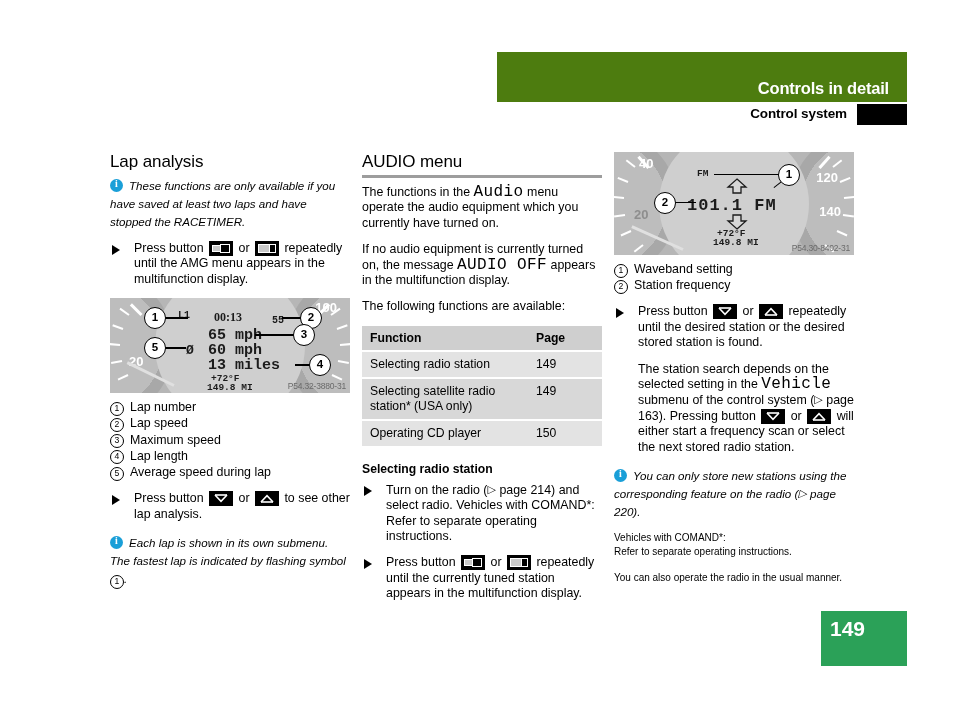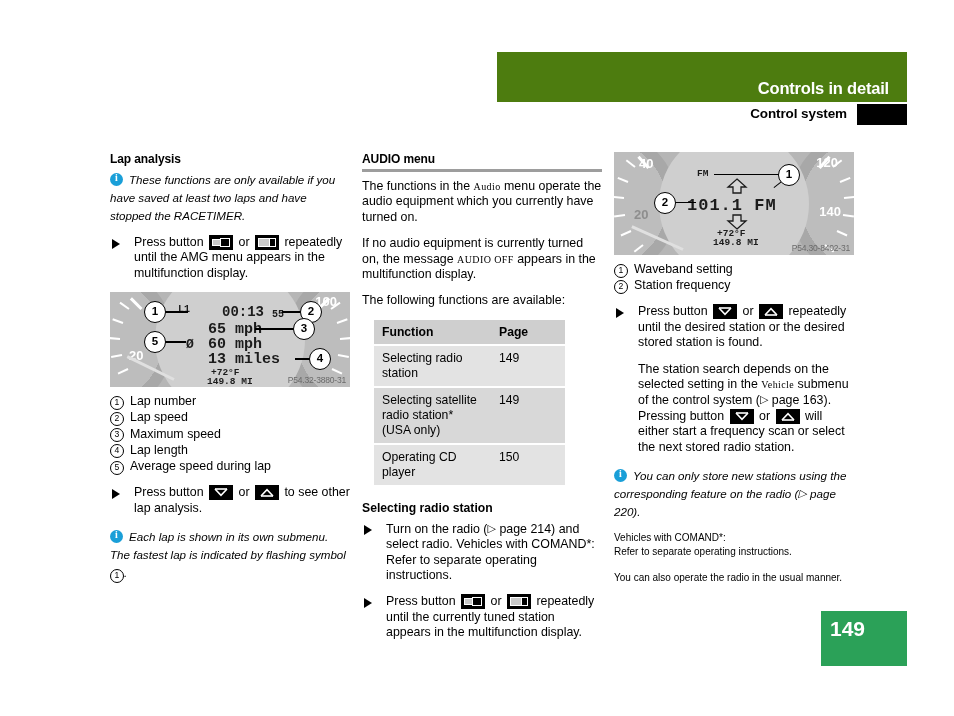--- a/index.html
+++ b/index.html
@@ -30,28 +30,28 @@
     position:absolute;left:857px;top:104px;width:50px;height:21px;background:#000;
   }
 
   
   .col{position:absolute;top:152px;width:240px;}
   .col1{left:110px;}
   .col2{left:362px;}
   .col3{left:614px;}
 
   h2.sect{
-    font-size:12px;font-weight:bold;margin:0 0 4px 0;letter-spacing:-0.1px;
+    font-size:17px;font-weight:normal;margin:0 0 4px 0;letter-spacing:-0.1px;
   }
   h2.sect.ruled{border-bottom:3px solid #9d9d9d;padding-bottom:3px;margin-bottom:7px;}
   h3.sub{font-size:12.2px;font-weight:bold;margin:0 0 6px 0;}
 
   p{margin:0 0 11px 0;font-size:12.4px;line-height:15.4px;}
   p.it{font-size:10px;line-height:14.4px;}
-  .mono{font-family:Liberation Serif, serif;font-size:10px;letter-spacing:0.4px;}
+  .mono{font-family:Liberation Mono, monospace;font-size:16px;letter-spacing:0.4px;}
 
   
   .note{position:relative;padding-left:0;margin:0 0 11px 0;}
   .note .ico{
     display:inline-block;width:13px;height:13px;border-radius:50%;
     background:#1a9fd8;vertical-align:-2px;margin-right:6px;position:relative;
   }
   .note .ico::after{
     content:"i";position:absolute;left:0;right:0;top:-1px;text-align:center;
     color:#fff;font-size:10px;font-weight:bold;font-style:normal;
@@ -139,21 +139,21 @@
     border:1.1px solid #000;font-size:8.6px;line-height:11px;text-align:center;
     font-family:"Liberation Sans",sans-serif;
   }
   .inlnum{
     display:inline-block;width:12px;height:12px;border-radius:50%;border:1.1px solid #000;
     font-size:8.6px;line-height:11px;text-align:center;font-style:normal;
     vertical-align:-1px;
   }
 
   
-  table.ftab{border-collapse:collapse;width:191px;margin:0 0 14px 12px;}
+  table.ftab{border-collapse:collapse;width:240px;margin:0 0 14px 0;}
   table.ftab th{
     background:#cfcfcf;text-align:left;font-size:12.2px;font-weight:bold;
     padding:5px 8px;border-bottom:2px solid #fff;
   }
   table.ftab td{
     background:#e3e3e3;font-size:12.2px;padding:5px 8px;
     border-bottom:2px solid #fff;vertical-align:top;line-height:15px;
   }
   table.ftab tr.alt td{background:#d8d8d8;}
   table.ftab th.pg,table.ftab td.pg{width:58px;}
@@ -213,21 +213,21 @@
       <i class="tick" style="right:11px;top:52px;transform:rotate(100deg);"></i>
       <i class="tick" style="right:17px;top:66px;transform:rotate(115deg);"></i>
       <i class="tick tickbig" style="right:30px;top:2px;transform:rotate(45deg);"></i>
 
       <span class="numlabel" style="left:19px;top:56px;">20</span>
       <span class="numlabel" style="right:13px;top:2px;">100</span>
 
       <i class="needle" style="left:12px;bottom:6px;width:52px;transform:rotate(26deg);"></i>
 
       <span class="dtxt" style="left:68px;top:12px;font-size:10px;">L1</span>
-      <span class="dtxt" style="left:112px;top:12px;font-size:14px;">00:13</span>
+      <span class="dtxt" style="left:104px;top:12px;font-size:12px;font-family:Liberation Serif, serif;">00:13</span>
       <span class="dtxt" style="left:162px;top:17px;font-size:10px;">55</span>
       <span class="dtxt" style="left:98px;top:29px;font-size:15px;">65 mph</span>
       <span class="dtxt" style="left:76px;top:45px;font-size:13px;">Ø</span>
       <span class="dtxt" style="left:98px;top:44px;font-size:15px;">60 mph</span>
       <span class="dtxt" style="left:98px;top:59px;font-size:15px;">13 miles</span>
       <span class="dtxt" style="left:101px;top:75px;font-size:9.5px;">+72°F</span>
       <span class="dtxt" style="left:97px;top:84px;font-size:9.5px;">149.8 MI</span>
 
       <i class="lead" style="left:54px;top:19px;width:24px;"></i>
       <i class="lead" style="left:172px;top:19px;width:22px;"></i>
@@ -352,21 +352,21 @@
       <i class="tick tickbig" style="left:33px;top:1px;transform:rotate(-42deg);"></i>
       <i class="tick" style="right:20px;top:4px;transform:rotate(52deg);"></i>
       <i class="tick" style="right:13px;top:19px;transform:rotate(68deg);"></i>
       <i class="tick" style="right:9px;top:35px;transform:rotate(84deg);"></i>
       <i class="tick" style="right:10px;top:52px;transform:rotate(98deg);"></i>
       <i class="tick" style="right:16px;top:68px;transform:rotate(114deg);"></i>
       <i class="tick" style="right:28px;top:82px;transform:rotate(128deg);"></i>
       <i class="tick tickbig" style="right:33px;top:1px;transform:rotate(42deg);"></i>
 
       <span class="numlabel" style="left:25px;top:4px;">40</span>
-      <span class="numlabel" style="right:16px;top:3px;">120</span>
+      <span class="numlabel" style="right:16px;top:18px;">120</span>
       <span class="numlabel numdark" style="left:20px;top:55px;">20</span>
       <span class="numlabel" style="right:13px;top:52px;">140</span>
 
       <i class="needle" style="left:13px;bottom:4px;width:56px;transform:rotate(24deg);"></i>
 
       <span class="dtxt" style="left:83px;top:16px;font-size:9.5px;">FM</span>
 
       <span style="position:absolute;left:112px;top:26px;">
         <svg width="22" height="16" viewBox="0 0 22 16">
             <path d="M11 1 L20 9 L15 9 L15 15 L7 15 L7 9 L2 9 Z" fill="#d7d7d7" stroke="#1c1c1c" stroke-width="1.3"></path>

